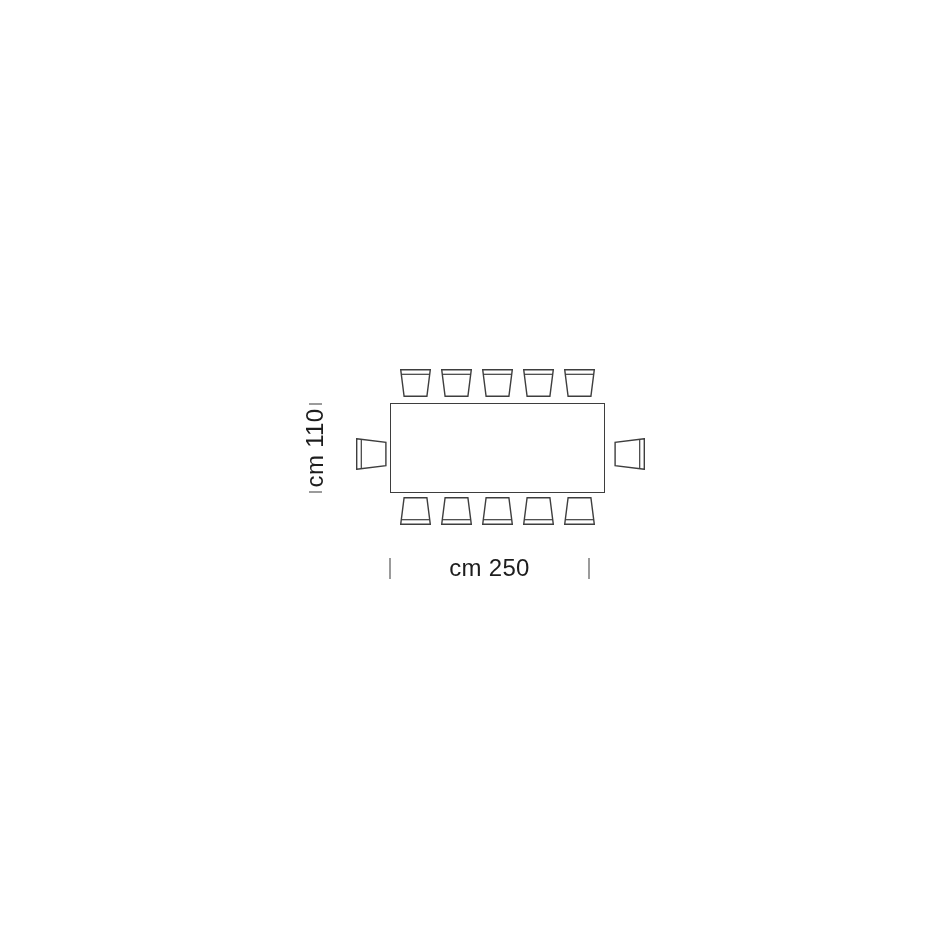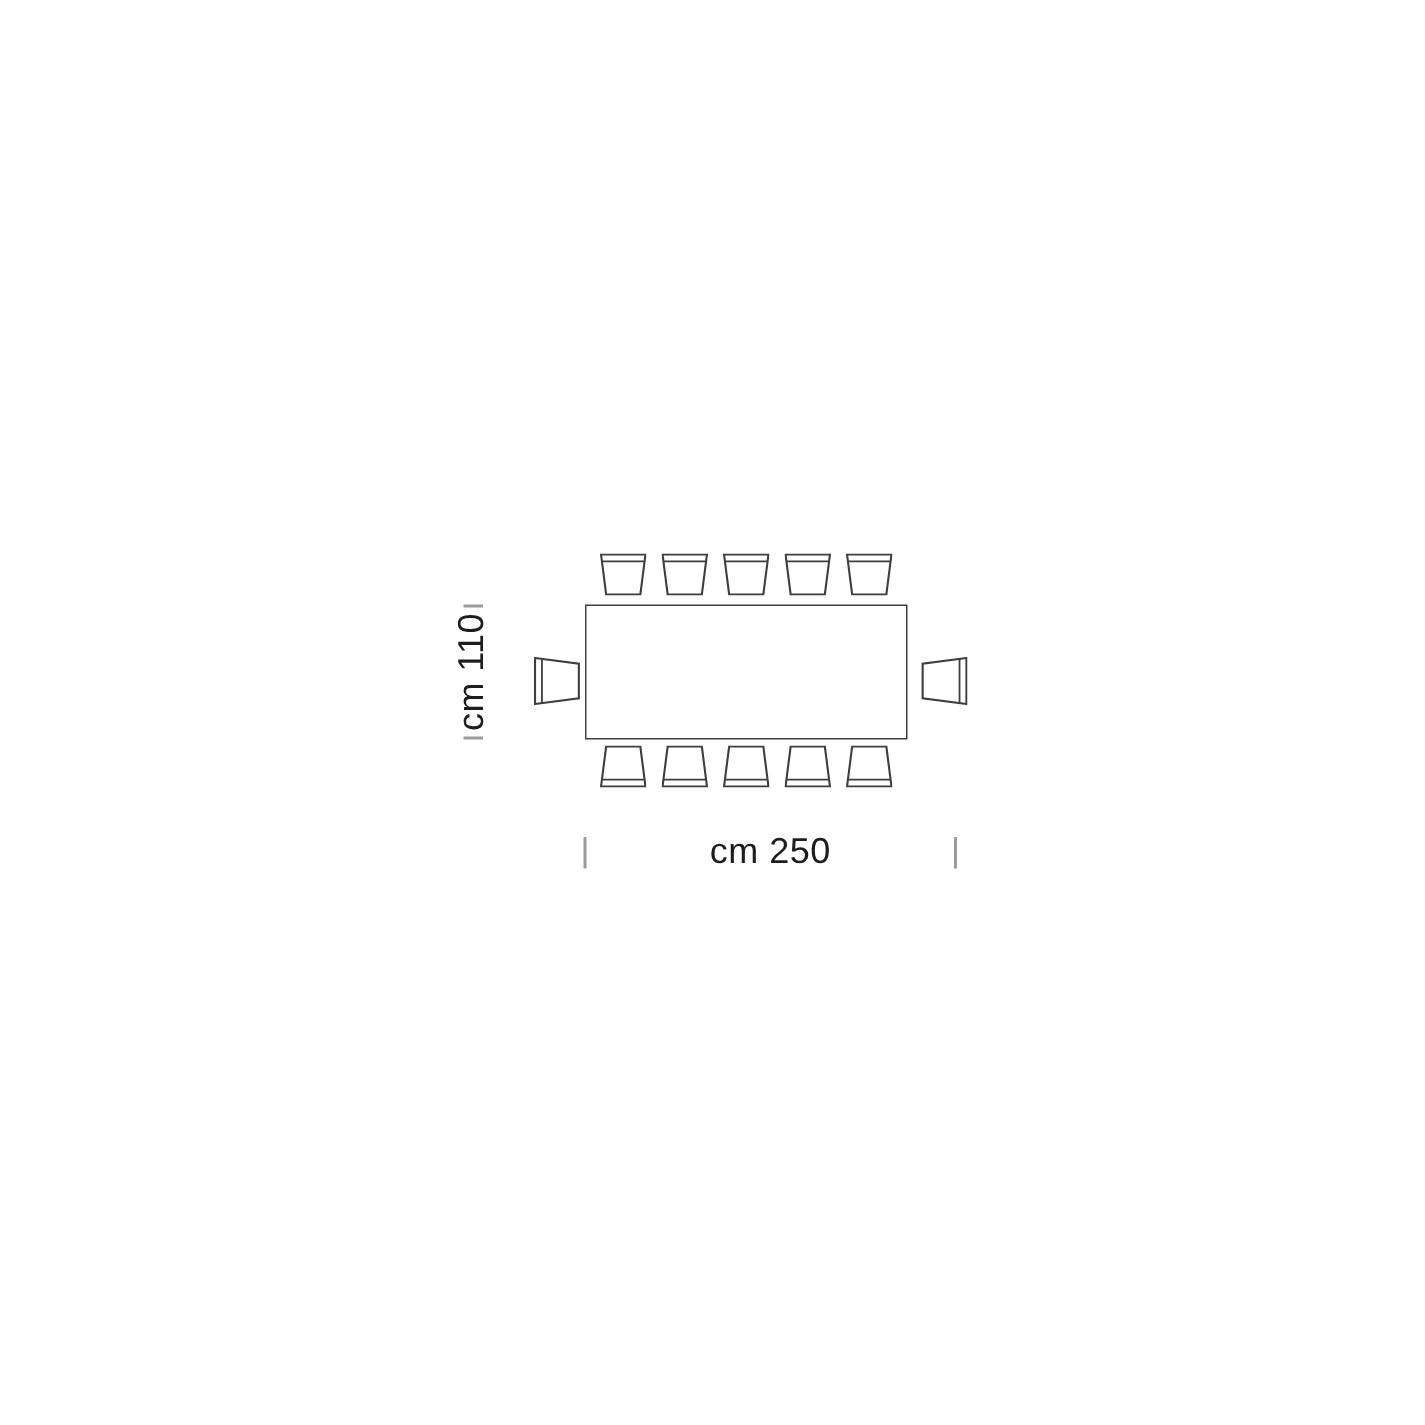--- a/index.html
+++ b/index.html
@@ -38,21 +38,21 @@
   .chair svg { display: block; }
   .chair-slot { position: absolute; }
   .chair-slot.left  { left: 356px; top: 438px; }
   .chair-slot.right { left: 614px; top: 438px; }
 
   
   .dim-h {
     position: absolute;
     left: 389px;
     top: 556px;
-    width: 249px;
+    width: 201px;
     height: 24px;
     display: flex;
     justify-content: space-between;
     align-items: center;
   }
   .dim-h .tick {
     width: 2px;
     height: 21px;
     background: var(--tick, #9b9b9b);
   }

